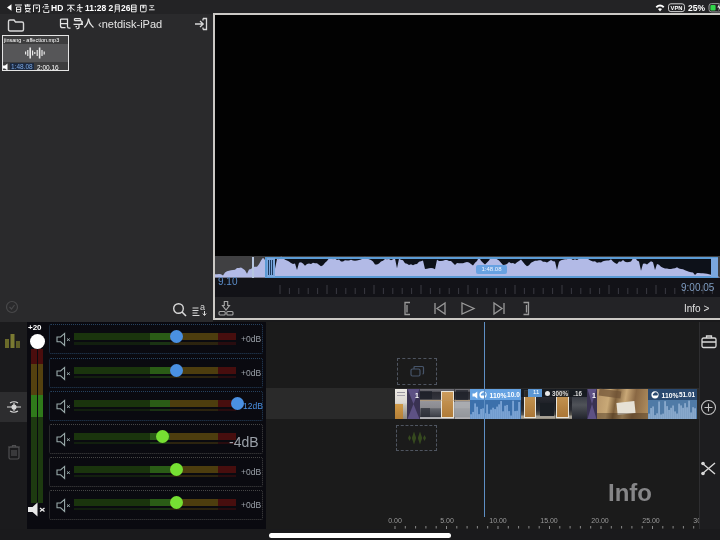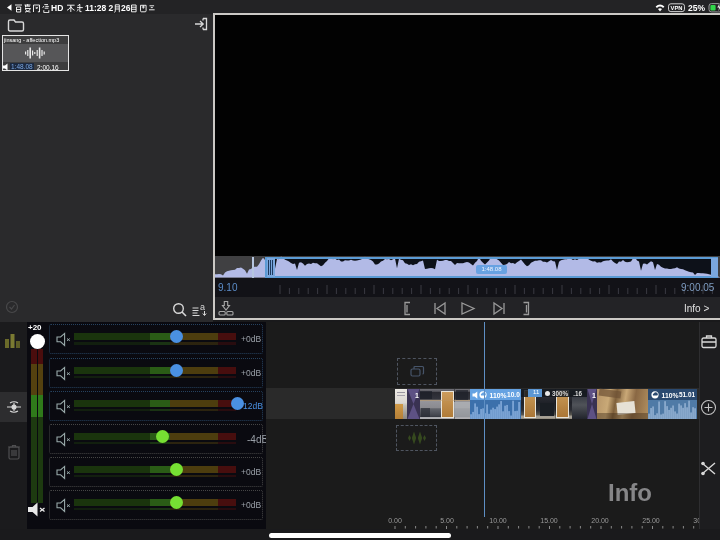--- a/index.html
+++ b/index.html
@@ -51,20 +51,30 @@
 <rect x="57.4" y="3" width="5.2" height="5.4" rx="1" fill="#32d74b"></rect>
 <path d="M76.8 3.4 q1.9 1.1 0 4.6" stroke="#98989a" stroke-width="1.1" fill="none"></path>
 <path d="M66.5 1 l-2.4 4.8 h1.9 l-0.9 3.9 l3.4-5.3 h-1.9 z" fill="#fff" stroke="#232325" stroke-width="0.4"></path>
 </svg>
     </div>
 
 <div class="abs" style="left:0;top:14px;width:213px;height:308px;background:#2a2a2c;"></div>
 <svg class="abs" style="left:7px;top:18px;" width="18" height="15">
       <path d="M1.5 3.5 q0-1.5 1.5-1.5 h4 l1.5 2 h6.5 q1.5 0 1.5 1.5 v6 q0 1.5 -1.5 1.5 h-12 q-1.5 0 -1.5 -1.5 z" fill="none" stroke="#d8d8d8" stroke-width="1.4"></path>
     </svg>
+<div class="abs" style="left:58px;top:16px;">
+      <svg width="150" height="15">
+<g stroke="#e4e4e4" stroke-width="1.25" fill="none">
+<path d="M2.5 3 h7 M9.5 2.5 v8 q0 1.7 1.7 1.7 h1.3 M2.5 3 v4.5 M2.5 7.5 h7 M2.5 7.5 v2.2 q0 2 2 2 h3"></path>
+<path d="M16.5 2.5 h6 M16.5 2.5 v2.2 M22.5 2.5 v2.2 M16.5 4.7 h6 M22.5 4.7 q2 0.3 1.8 2.2 l-1.5 0.4 M15.5 8.3 h9.5 M21 8.3 v3 q0 1.3 -1.5 1.3 h-1 M17.5 10.5 h1.5"></path>
+<path d="M30.5 2.5 q-0.4 5.5 -4.2 9 M30.5 2.5 q0.9 5.5 5 9 M31 6.3 l2.8 3.4"></path>
+</g>
+<text x="40" y="11.5" font-size="11" fill="#e4e4e4">‹netdisk-iPad</text>
+</svg>
+    </div>
 <svg class="abs" style="left:194px;top:16px;" width="16" height="16">
 <path d="M9 2.5 h3.5 v11 h-3.5 M9 2.5 v2 M9 11.5 v2" fill="none" stroke="#d8d8d8" stroke-width="1.3"></path>
 <path d="M1 8 h8 M6 5 l3.2 3 l-3.2 3" fill="none" stroke="#d8d8d8" stroke-width="1.3"></path>
 </svg>
 
 <div class="abs" style="left:2px;top:35px;width:67px;height:36px;background:#565658;border:1px solid #e5e5e5;"></div>
 <div class="abs" style="left:3px;top:36px;width:65px;height:8px;background:rgba(30,30,32,0.45);"></div>
 <div class="abs" style="left:3px;top:62px;width:65px;height:8px;background:rgba(30,30,32,0.45);"></div>
 <div class="abs" style="left:4px;top:36.5px;width:64px;font-size:5.5px;color:#fff;white-space:nowrap;">jinsang - affection.mp3</div>
 <svg class="abs" style="left:25px;top:46px;" width="22" height="14">
@@ -164,21 +174,21 @@
         <path d="M431.6 10 v6"></path>
         <path d="M441.0 7 v9"></path>
         <path d="M450.4 10 v6"></path>
         <path d="M459.8 10 v6"></path>
         <path d="M469.2 10 v6"></path>
         <path d="M478.6 10 v6"></path>
         <path d="M488.0 7 v9"></path>
         <path d="M497.4 10 v6"></path>
       </g>
     </svg>
-<div class="abs" style="left:218px;top:282px;font-size:10px;color:#5b8cc8;">9.10</div>
+<div class="abs" style="left:218px;top:276px;font-size:10px;color:#5b8cc8;">9.10</div>
 <div class="abs" style="left:681px;top:282px;font-size:10px;color:#7e9cc0;">9:00.05</div>
 
 <div class="abs" style="left:215px;top:297px;width:505px;height:21px;background:#232326;"></div>
 <svg class="abs" style="left:218px;top:300px;" width="17" height="17">
 <g fill="none" stroke="#a8a8a8" stroke-width="1.1">
 <path d="M6.3 1.5 v4 h-1.8 l3.5 4.5 l3.5-4.5 h-1.8 v-4 z"></path>
 <rect x="1" y="11.5" width="6.2" height="3.5" rx="1"></rect>
 <rect x="8.8" y="11.5" width="6.2" height="3.5" rx="1"></rect>
 </g>
     </svg>
@@ -250,21 +260,21 @@
 <div class="abs" style="left:230.5px;top:396.5px;width:13px;height:13px;border-radius:50%;background:#4a90e2;"></div>
 <div class="abs" style="left:243px;top:400.5px;font-size:8.5px;color:#4a90e2;">12dB</div>
 <div class="abs" style="left:49px;top:423.5px;width:214px;height:30px;border:1px dotted #454545;border-radius:2px;"></div>
 <svg class="abs" style="left:56px;top:431.5px;" width="16" height="15">
       <path d="M1 5 h3.6 l4-3.6 v12 l-4-3.6 h-3.6 z" fill="none" stroke="#9aa" stroke-width="1.1"></path>
       <path d="M11 6.5 l2.8 2.3 M13.8 6.5 l-2.8 2.3" stroke="#9aa" stroke-width="1"></path>
     </svg>
 <div class="abs" style="left:74px;top:432.5px;width:162px;height:7px;background:linear-gradient(to right,#1a340d 0%,#1a340d 47%,#2a5c16 47%,#2a5c16 59%,#4d3d0e 59%,#4d3d0e 89%,#470e0e 89%,#470e0e 100%);"></div>
 <div class="abs" style="left:74px;top:441.5px;width:162px;height:2.5px;opacity:0.5;background:linear-gradient(to right,#1a340d 0%,#1a340d 47%,#2a5c16 47%,#2a5c16 59%,#4d3d0e 59%,#4d3d0e 89%,#470e0e 89%,#470e0e 100%);"></div>
 <div class="abs" style="left:155.5px;top:429.5px;width:13px;height:13px;border-radius:50%;background:#76e033;"></div>
-<div class="abs" style="left:247px;top:433.5px;font-size:10px;color:#9aa0a8;text-align:center;">-4dB</div>
+<div class="abs" style="left:229px;top:433.5px;font-size:14px;color:#9aa0a8;text-align:center;">-4dB</div>
 <div class="abs" style="left:49px;top:456.5px;width:214px;height:30px;border:1px dotted #454545;border-radius:2px;"></div>
 <svg class="abs" style="left:56px;top:464.5px;" width="16" height="15">
       <path d="M1 5 h3.6 l4-3.6 v12 l-4-3.6 h-3.6 z" fill="none" stroke="#9aa" stroke-width="1.1"></path>
       <path d="M11 6.5 l2.8 2.3 M13.8 6.5 l-2.8 2.3" stroke="#9aa" stroke-width="1"></path>
     </svg>
 <div class="abs" style="left:74px;top:465.5px;width:162px;height:7px;background:linear-gradient(to right,#1a340d 0%,#1a340d 47%,#2a5c16 47%,#2a5c16 59%,#4d3d0e 59%,#4d3d0e 89%,#470e0e 89%,#470e0e 100%);"></div>
 <div class="abs" style="left:74px;top:474.5px;width:162px;height:2.5px;opacity:0.5;background:linear-gradient(to right,#1a340d 0%,#1a340d 47%,#2a5c16 47%,#2a5c16 59%,#4d3d0e 59%,#4d3d0e 89%,#470e0e 89%,#470e0e 100%);"></div>
 <div class="abs" style="left:169.5px;top:462.5px;width:13px;height:13px;border-radius:50%;background:#76e033;"></div>
 <div class="abs" style="left:241px;top:466.5px;font-size:8.5px;color:#9aa0a8;">+0dB</div>
 <div class="abs" style="left:49px;top:489.5px;width:214px;height:30px;border:1px dotted #454545;border-radius:2px;"></div>

